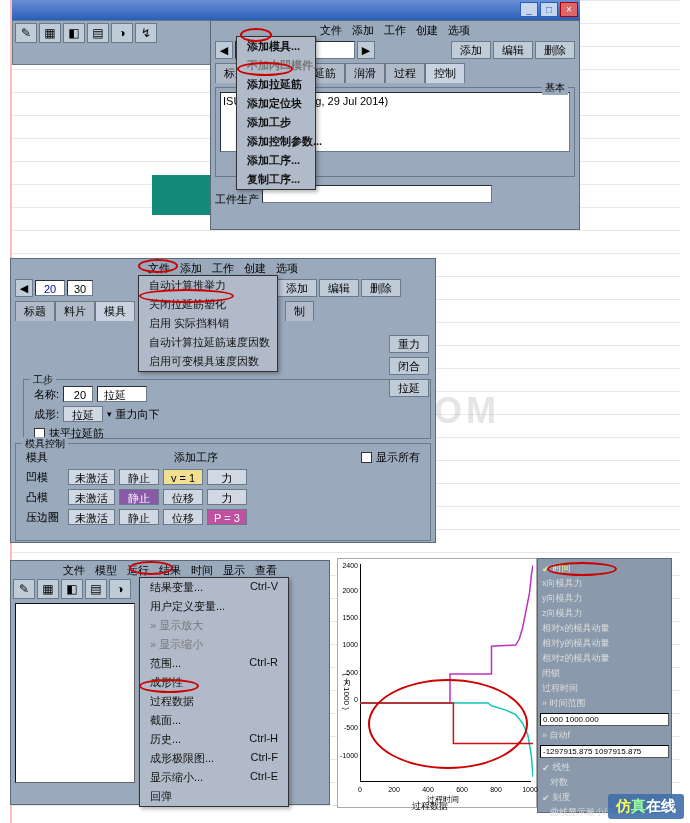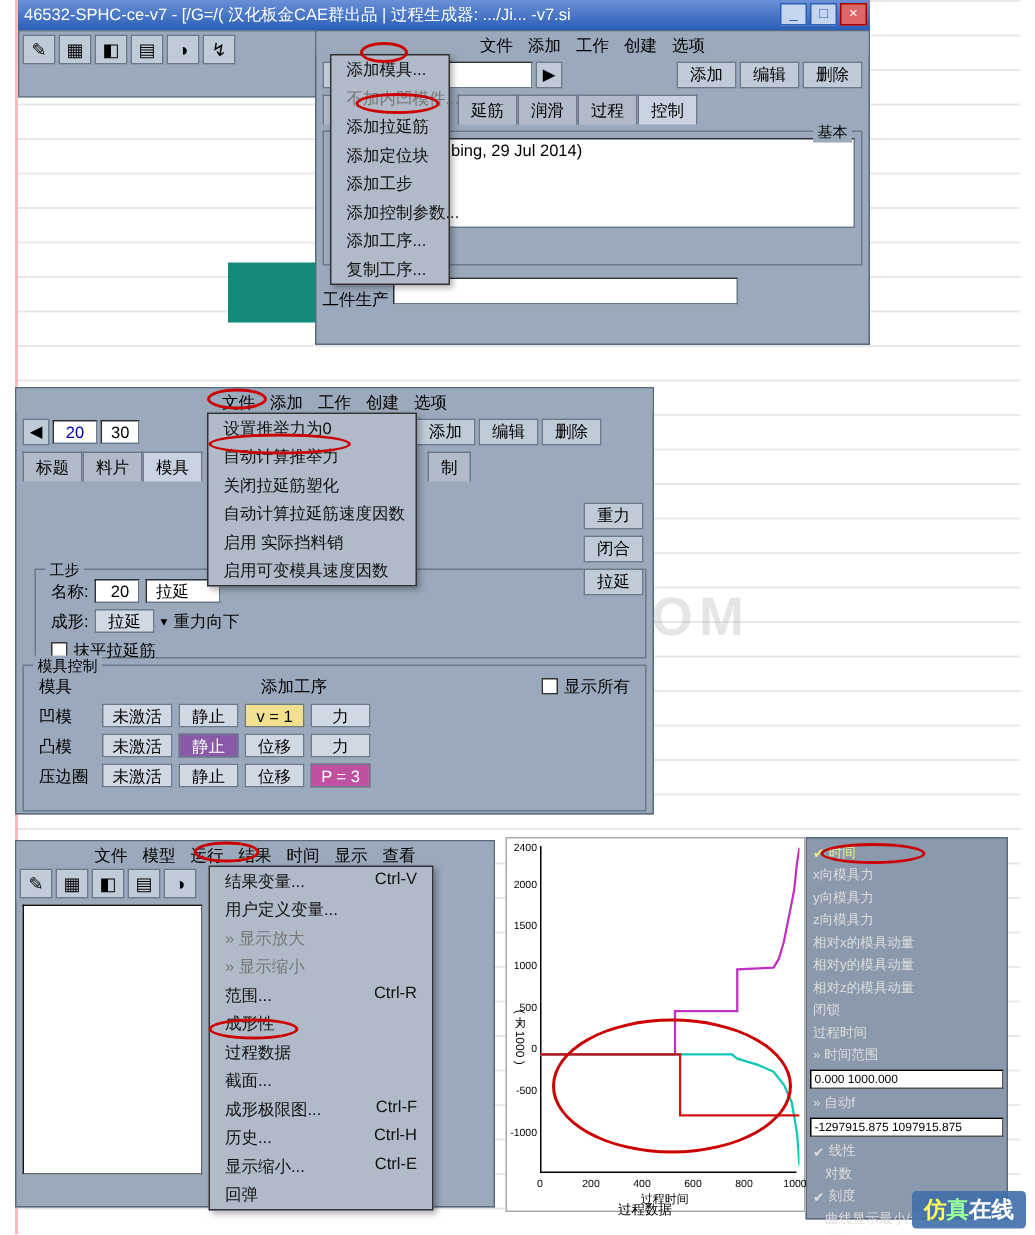--- a/index.html
+++ b/index.html
@@ -251,21 +251,20 @@
   .logo span.b{color:#9f9;}
   svg.chartsvg { position:absolute; left:22px; top:5px; width:173px; height:220px; }
 </style>
 </head>
 <body>
 
 <div class="grid-bg"></div>
 
 <div class="panel1">
   <div class="titlebar">
-    <span>46532-SPHC-ce-v7 - [/G=/( 汉化板金CAE群出品 | 过程生成器: .../Ji...   -v7.si</span>
     <div class="btns">
       <div class="winbtn">_</div>
       <div class="winbtn">□</div>
       <div class="winbtn close">×</div>
     </div>
   </div>
 
   <div class="p1frag">
     <div class="toolbarrow">
       <div class="tbicon">✎</div>
@@ -308,21 +307,21 @@
       <div class="textarea">
         <span>ISUN\anouxoanbing, 29 Jul 2014)</span>
       </div>
     </div>
     <div style="padding:4px;">
       <span>工件生产</span>
       <div class="inputbox" style="width:230px;display:inline-block;"></div>
     </div>
   </div>
 
-  <div class="dropdown" style="left:208px; top:36px; width:80px;">
+  <div class="dropdown" style="left:224px; top:36px; width:80px;font-weight:bold;">
     <div class="ditem">添加模具...</div>
     <div class="ditem gray">不加内凹模件...</div>
     <div class="ditem">添加拉延筋</div>
     <div class="ditem">添加定位块</div>
     <div class="ditem">添加工步</div>
     <div class="ditem">添加控制参数...</div>
     <div class="ditem">添加工序...</div>
     <div class="ditem">复制工序...</div>
   </div>
 
@@ -350,25 +349,24 @@
   </div>
   <div class="tabrow">
     <div class="tab">标题</div>
     <div class="tab">料片</div>
     <div class="tab active">模具</div>
     <div style="width:150px"></div>
     <div class="tab">制</div>
   </div>
 
   <div class="dropdown" style="left:127px; top:16px; width:140px;">
-    <div class="ditem">设置推举力为0</div>
     <div class="ditem">自动计算推举力</div>
     <div class="ditem">关闭拉延筋塑化</div>
+    <div class="ditem">启用 实际挡料销</div>
     <div class="ditem">自动计算拉延筋速度因数</div>
-    <div class="ditem">启用 实际挡料销</div>
     <div class="ditem">启用可变模具速度因数</div>
   </div>
 
   <div class="groupbox" style="margin-top:58px; height:60px;margin-left:12px;">
     <div class="gblabel">工步</div>
     <div class="p2row">
       <span class="lbl">名称:</span>
       <div class="valuebox" style="width:30px;text-align:right;">20</div>
       <div class="valuebox" style="width:50px;">拉延</div>
     </div>
@@ -450,22 +448,22 @@
 
   <div class="dropdown" style="left:128px; top:16px; width:150px;">
     <div class="ditem"><span>结果变量...</span><span style="float:right">Ctrl-V</span></div>
     <div class="ditem"><span>用户定义变量...</span></div>
     <div class="ditem gray"><span>» 显示放大</span></div>
     <div class="ditem gray"><span>» 显示缩小</span></div>
     <div class="ditem"><span>范围...</span><span style="float:right">Ctrl-R</span></div>
     <div class="ditem"><span>成形性</span></div>
     <div class="ditem"><span>过程数据</span></div>
     <div class="ditem"><span>截面...</span></div>
+    <div class="ditem"><span>历史...</span><span style="float:right">Ctrl-H</span></div>
     <div class="ditem"><span>成形极限图...</span><span style="float:right">Ctrl-F</span></div>
-    <div class="ditem"><span>历史...</span><span style="float:right">Ctrl-H</span></div>
     <div class="ditem"><span>显示缩小...</span><span style="float:right">Ctrl-E</span></div>
     <div class="ditem"><span>回弹</span></div>
   </div>
 
   <div class="hl-oval" style="left:118px; top:0px; width:44px; height:14px;"></div>
   <div class="hl-oval" style="left:128px; top:118px; width:60px; height:14px;"></div>
 </div>
 
 <div class="panel4">
   <div class="chartwrap">

